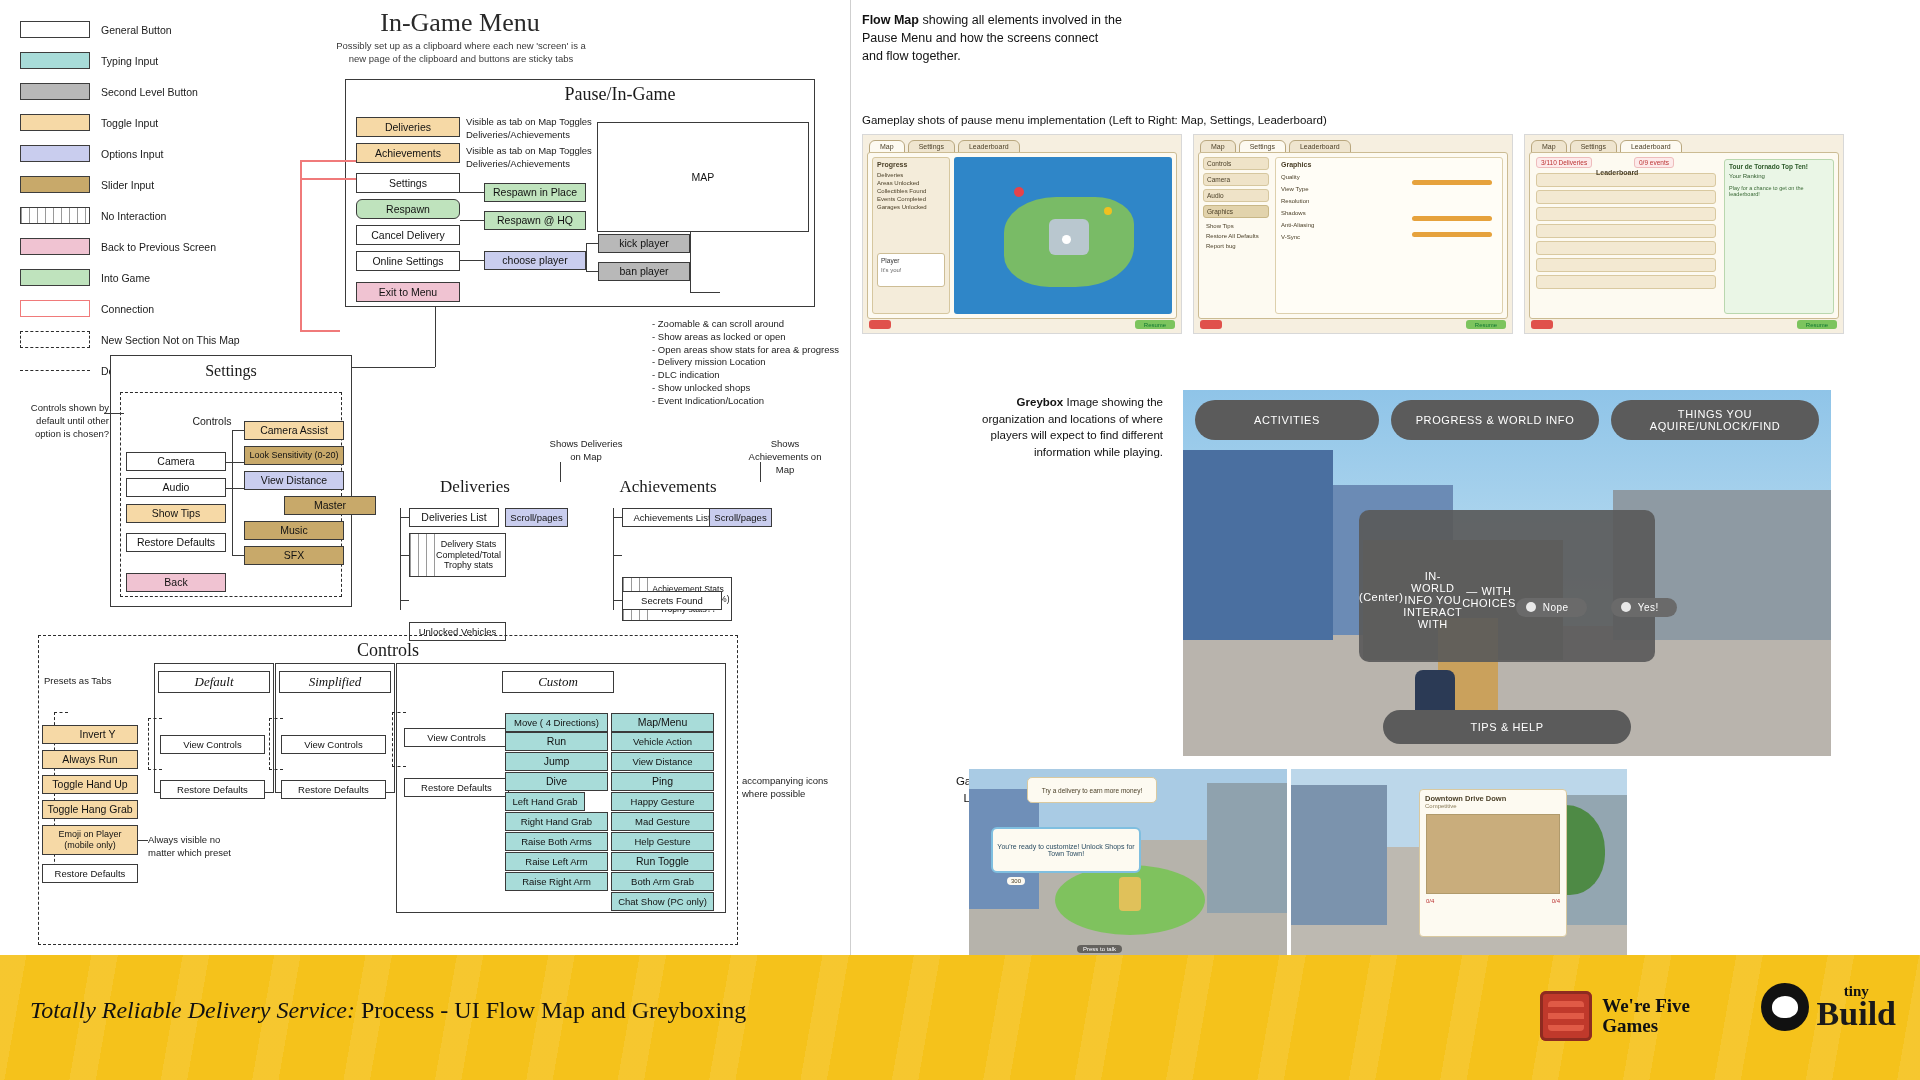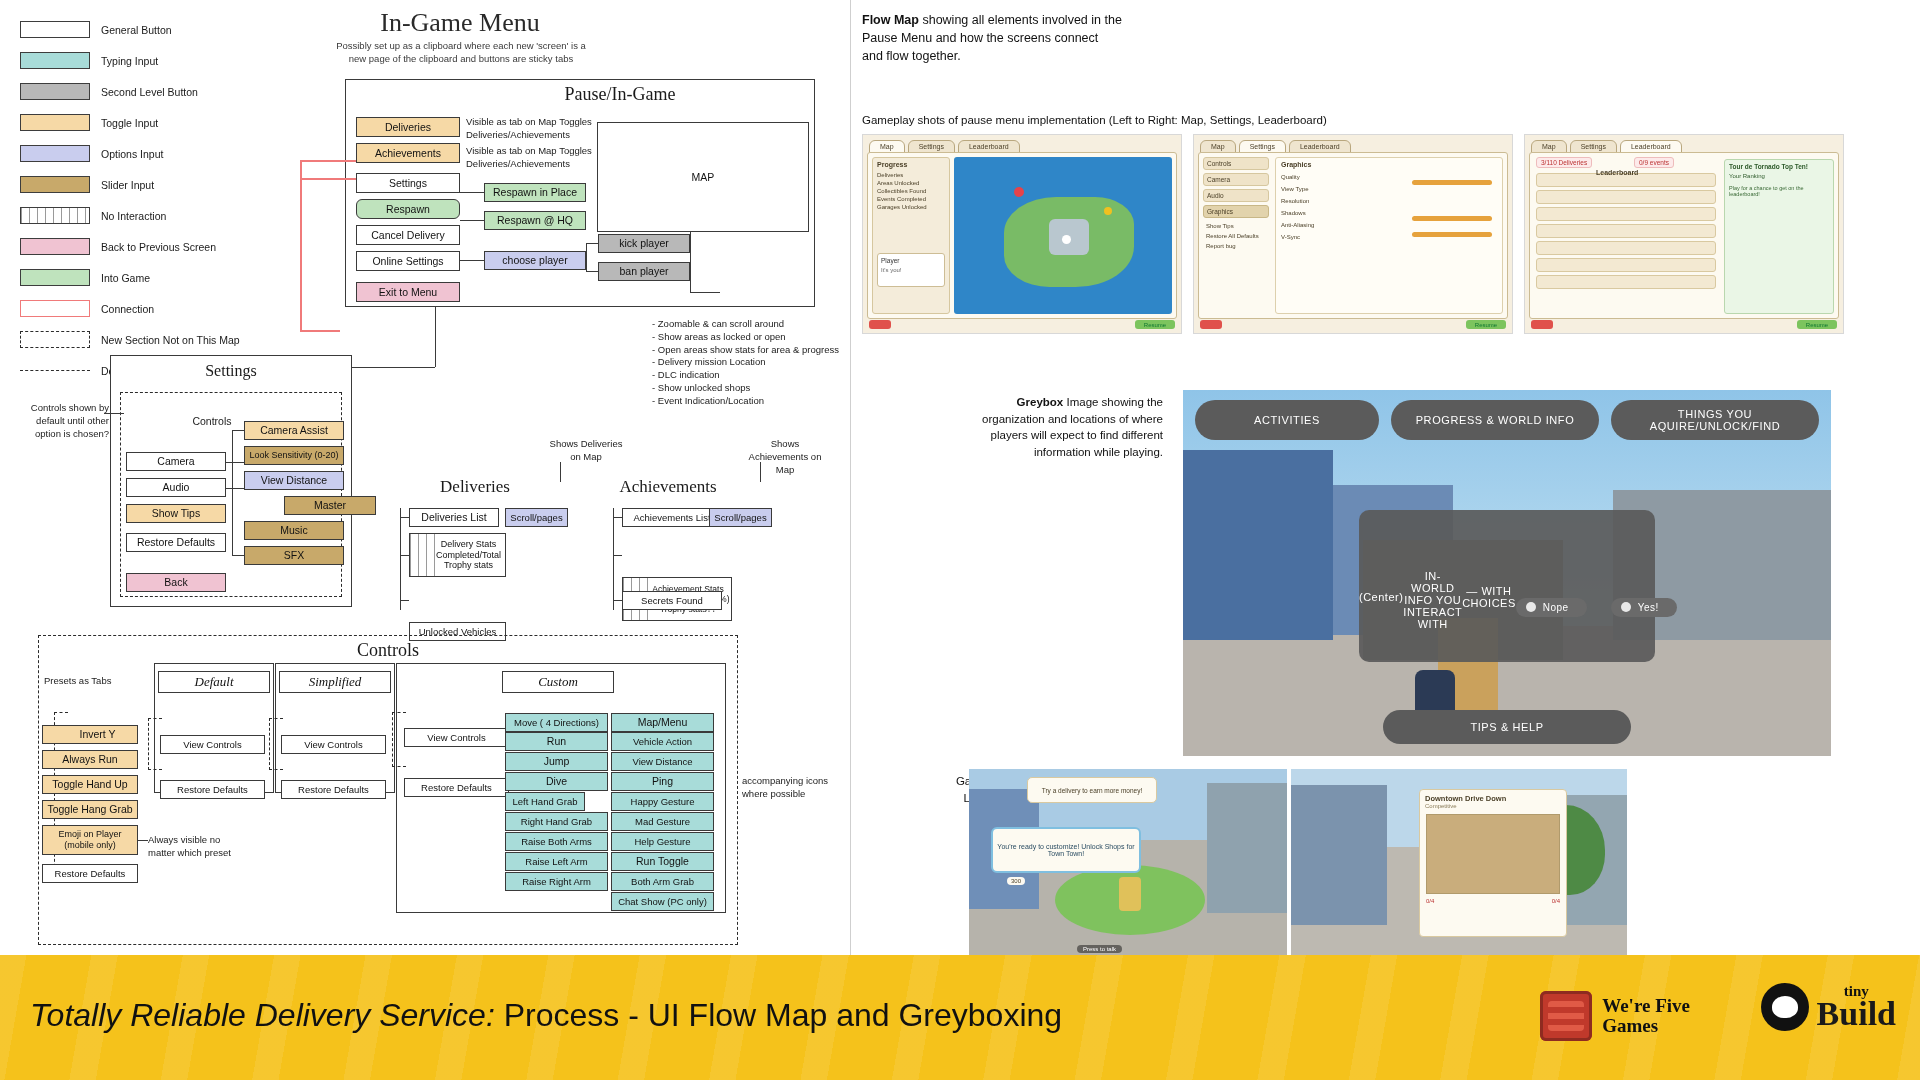--- a/index.html
+++ b/index.html
@@ -124,22 +124,22 @@
   .gb-radio { width:10px; height:10px; border-radius:50%; background:#e9e9e9; display:inline-block; }
 
   
   .banner {
     position:absolute; left:0; top:955px; width:1920px; height:125px;
     background:#f5c21b;
   }
   .banner-stripe { position:absolute; left:0; top:0; width:1920px; height:125px; opacity:.35;
     background:repeating-linear-gradient(100deg, rgba(255,255,255,.25) 0 26px, rgba(0,0,0,0) 26px 90px);}
   .banner-title {
-    position:absolute; left:30px; top:42px; font-size:32px; color:#111;
-    font-family:Liberation Sans, sans-serif;
+    position:absolute; left:30px; top:42px; font-size:24px; color:#111;
+    font-family:Liberation Serif, serif;
   }
   .banner-title i { font-style:italic; }
   .logo-wf { position:absolute; right:230px; top:36px; display:flex; align-items:center; gap:10px; }
   .wf-fist {
     width:52px; height:50px; background:#c0392b; border-radius:6px;
     box-shadow: inset 0 0 0 3px #8e2b20;
     position:relative;
   }
   .wf-fist:after{ content:""; position:absolute; left:8px; top:10px; width:36px; height:30px;
     background:repeating-linear-gradient(to bottom,#e05a46 0 6px,#c0392b 6px 12px); border-radius:4px;}

